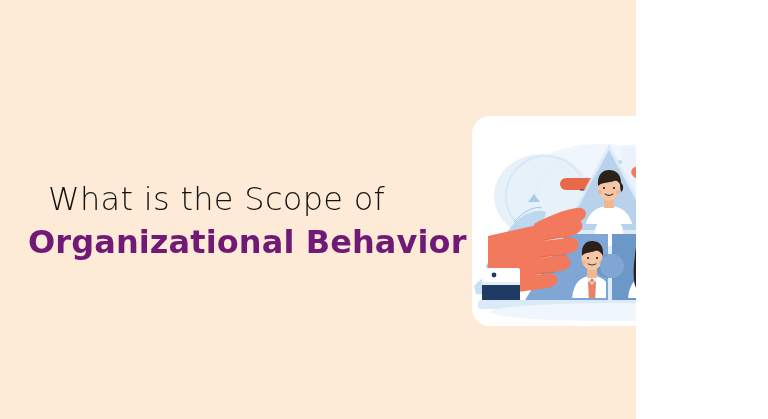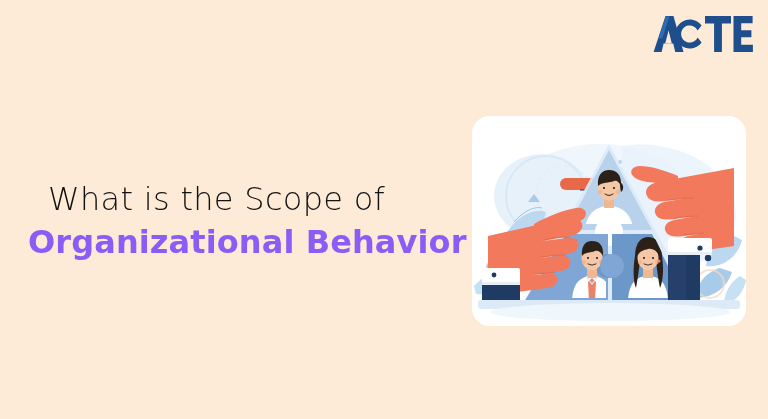--- a/index.html
+++ b/index.html
@@ -7,21 +7,21 @@
     padding: 0;
   }
   body {
     width: 768px;
     height: 419px;
     overflow: hidden;
     font-family: "Liberation Sans", sans-serif;
   }
   #banner {
     position: relative;
-    width: 768px;
+    width: 636px;
     height: 419px;
     background: #FDEBD8;
     overflow: hidden;
   }
 
   
   #logo {
     position: absolute;
     left: 653px;
     top: 14px;
@@ -45,21 +45,21 @@
     color: #121212;
     white-space: nowrap;
     padding-left: 20px;
   }
   .headline-line2 {
     font-family: "DejaVu Sans", sans-serif;
     font-weight: 700;
     font-size: 32px;
     line-height: 44px;
     letter-spacing: 0.1px;
-    color: #8b5cf6;
+    color: #701a75;
     white-space: nowrap;
   }
 
   
   #illustration-card {
     position: absolute;
     left: 472px;
     top: 116px;
     width: 274px;
     height: 210px;

